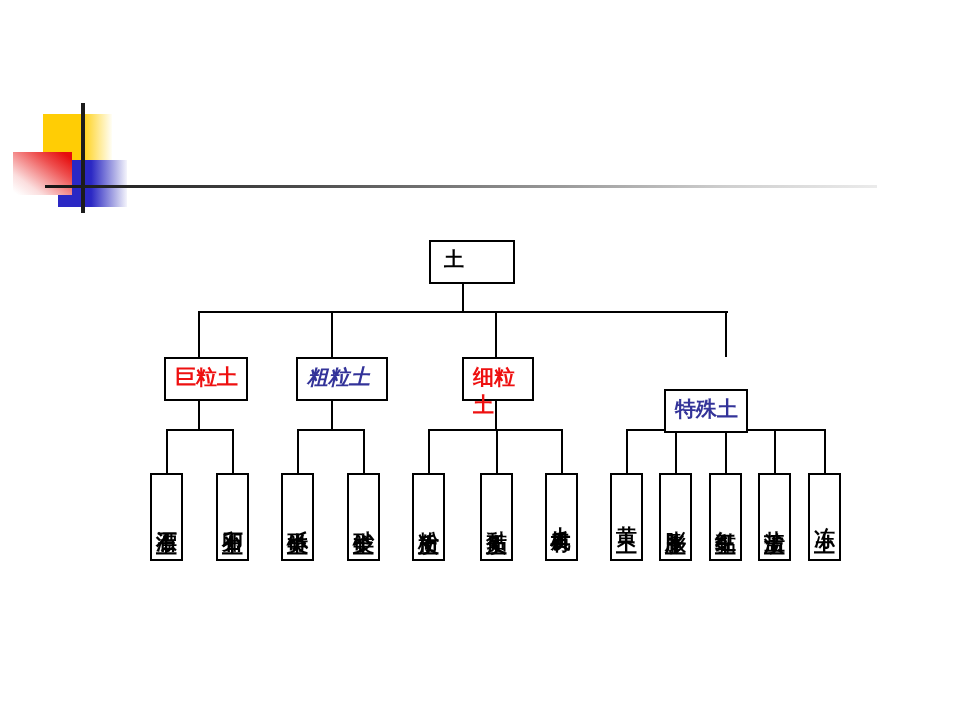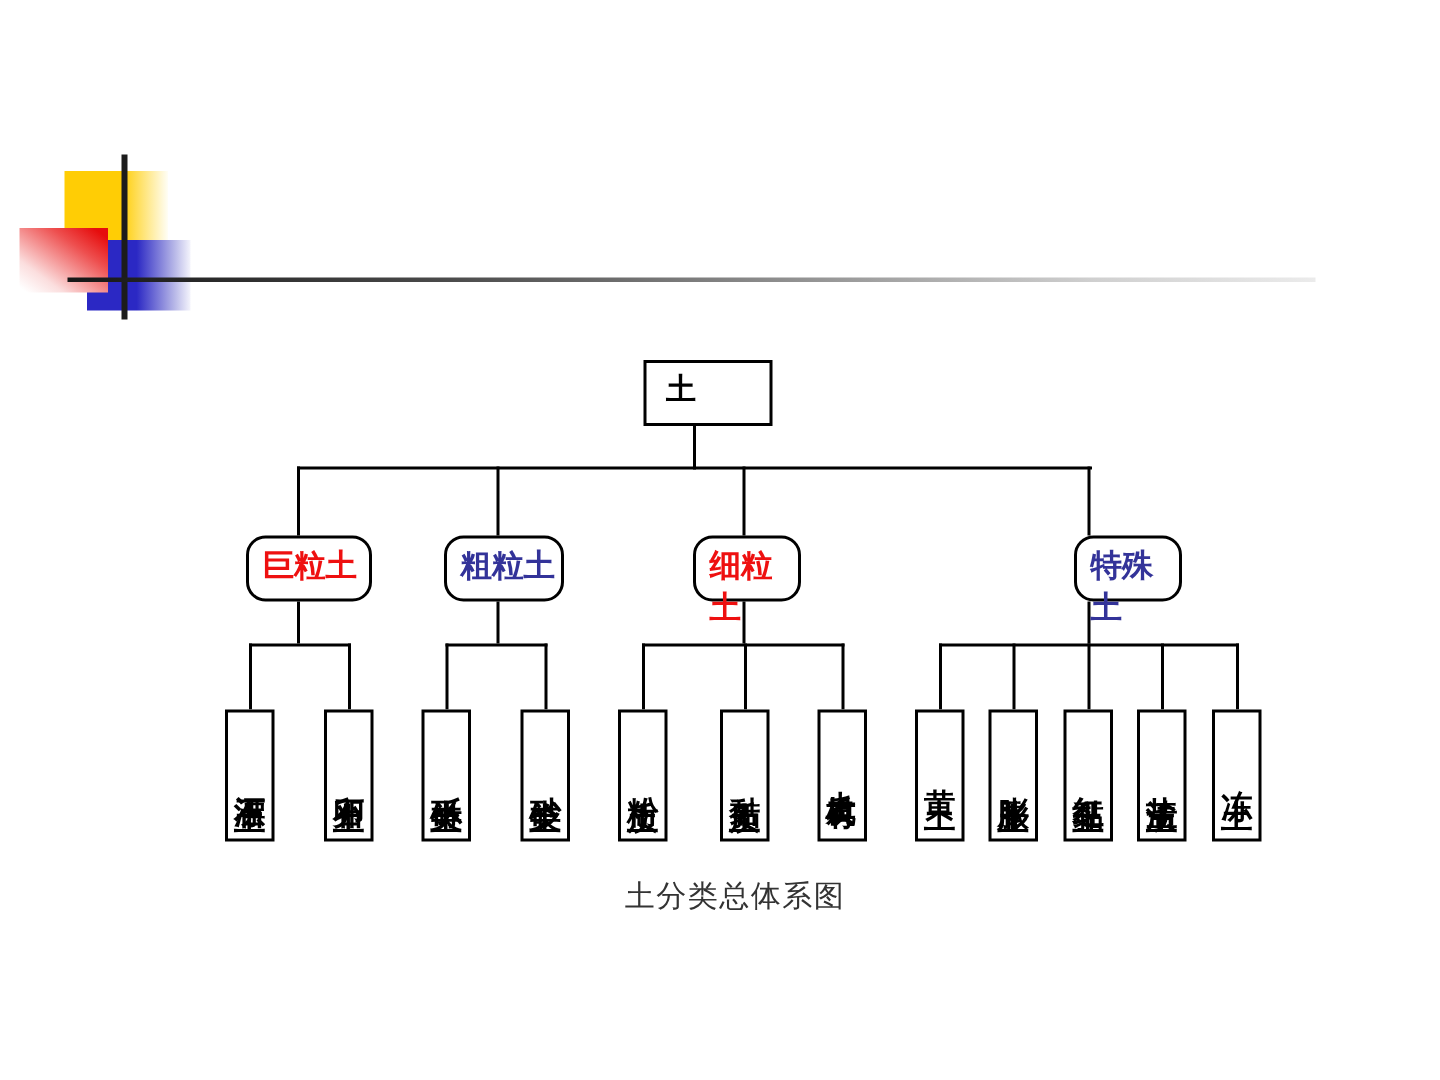--- a/index.html
+++ b/index.html
@@ -23,21 +23,21 @@
     position:absolute;left:131px;top:103px;margin:0;z-index:5;
     font-size:56px;font-weight:700;letter-spacing:3px;white-space:nowrap;
     color:#31319B;
   }
   
   .node{
     position:absolute;box-sizing:border-box;border:2px solid #000;background:#fff;
     font-weight:700;color:#000;z-index:6;
   }
   .root{font-size:20px;padding:4px 0 0 13px;}
-  .l2{top:357px;height:44px;font-size:21px;padding:4px 0 0 9px;border-radius:13px;}
+  .l2{top:357px;height:44px;font-size:21px;padding:4px 0 0 9px;}
   .l2.red{color:#EE1010;}
   .l2.blue{color:#333399;}
   .vbox{
     top:473px;width:33px;height:88px;font-size:21px;
     writing-mode:vertical-rl;text-orientation:upright;letter-spacing:2px;
     display:flex;align-items:center;justify-content:center;
   }
   .v2{letter-spacing:8px;}
   .v4{letter-spacing:-2px;font-size:20px;}
   
@@ -60,23 +60,23 @@
     <div class="vline"></div>
     <div class="hrule"></div>
   </div>
 
 
   <div class="tree">
 
     <div class="node root" style="left:429px;top:240px;width:86px;height:44px;">土</div>
 
     <div class="node l2 red" style="left:164px;width:84px;">巨粒土</div>
-    <div class="node l2 blue" style="left:296px;width:80px;">粗粒土</div>
+    <div class="node l2 blue" style="left:296px;width:92px;font-style:italic;">粗粒土</div>
     <div class="node l2 red" style="left:462px;width:72px;">细粒土</div>
-    <div class="node l2 blue" style="left:716px;width:72px;">特殊土</div>
+    <div class="node l2 blue" style="left:664px;width:84px;margin-top:32px;">特殊土</div>
 
     <div class="node vbox" style="left:150px;">漂石土</div>
     <div class="node vbox" style="left:216px;">卵石土</div>
     <div class="node vbox" style="left:281px;">砾类土</div>
     <div class="node vbox" style="left:347px;">砂类土</div>
     <div class="node vbox" style="left:412px;">粉质土</div>
     <div class="node vbox" style="left:480px;">黏质土</div>
     <div class="node vbox v4" style="left:545px;">有机质土</div>
     <div class="node vbox v2" style="left:610px;">黄土</div>
     <div class="node vbox" style="left:659px;">膨胀土</div>
@@ -108,15 +108,14 @@
     <div class="cl" style="left:428px;top:429px;width:2px;height:44px;"></div>
     <div class="cl" style="left:496px;top:429px;width:2px;height:44px;"></div>
     <div class="cl" style="left:561px;top:429px;width:2px;height:44px;"></div>
     <div class="cl" style="left:626px;top:429px;width:2px;height:44px;"></div>
     <div class="cl" style="left:675px;top:429px;width:2px;height:44px;"></div>
     <div class="cl" style="left:725px;top:429px;width:2px;height:44px;"></div>
     <div class="cl" style="left:774px;top:429px;width:2px;height:44px;"></div>
     <div class="cl" style="left:824px;top:429px;width:2px;height:44px;"></div>
   </div>
 
-  <div class="caption">土分类总体系图</div>
 
 </div>
 
 </body></html>

